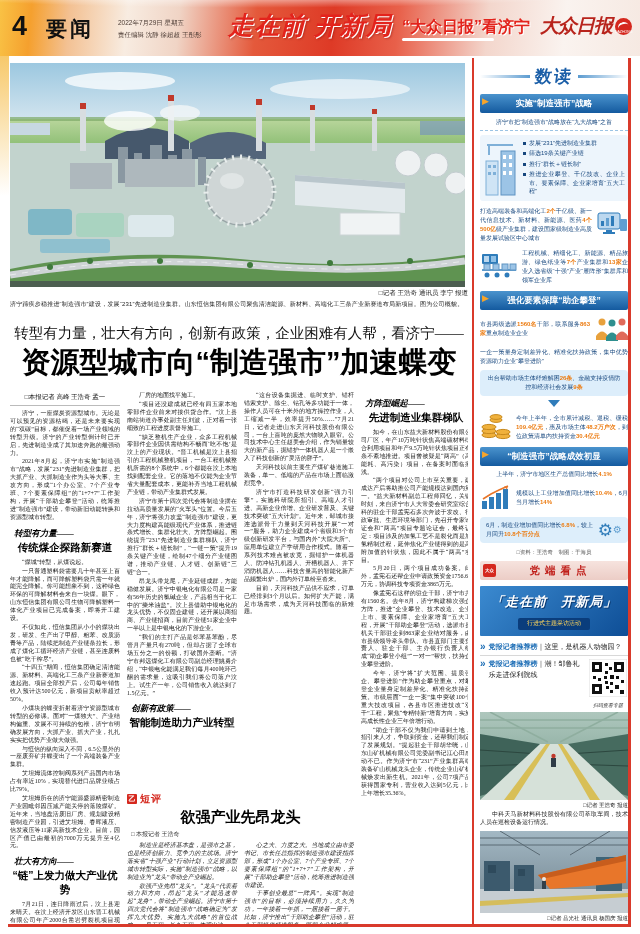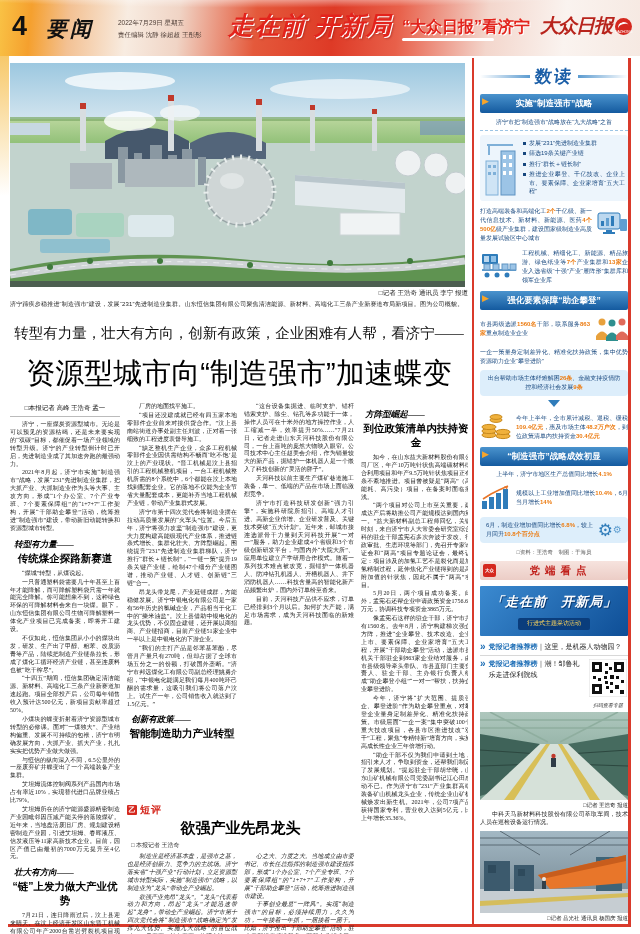--- a/index.html
+++ b/index.html
@@ -4,21 +4,21 @@
 <style>
   html,body{margin:0;padding:0;background:#fff;}
   #page{position:relative;width:640px;height:934px;background:#fff;overflow:hidden;
         font-family:"Liberation Sans","DejaVu Sans",sans-serif;}
   
   #hdr{position:absolute;left:0;top:0;width:640px;height:56px;
     background:linear-gradient(95deg,#f9c245 0%,#f5a02e 5%,#f3c193 11%,#f8ece1 20%,#f0d4c5 28%,#e4593b 40%,#de3a26 52%,#e8604a 62%,#f3d6cc 76%,#faf3ef 88%,#f6e9e2 100%);}
   #hdr::after{content:"";position:absolute;left:0;top:0;width:100%;height:100%;
     background:radial-gradient(120% 90% at 40% -40%,rgba(255,255,255,.85) 30%,rgba(255,255,255,0) 60%);}
   .pgnum{position:absolute;left:12px;top:11px;font-size:27px;font-weight:900;color:#111;z-index:2;}
-  .pgsec{position:absolute;left:46px;top:15px;font-size:21px;font-weight:900;color:#111;letter-spacing:3px;z-index:2;font-style:italic;}
+  .pgsec{position:absolute;left:46px;top:15px;font-size:21px;font-weight:900;color:#111;letter-spacing:3px;z-index:2;}
   .pgmeta{position:absolute;left:118px;top:17px;font-size:6.5px;color:#4a3a33;line-height:1.9;z-index:2;}
   .bannermain{position:absolute;left:228px;top:9px;font-size:25px;font-weight:900;color:#e3231c;
     font-style:italic;letter-spacing:1px;z-index:2;text-shadow:1px 1px 0 #fff,2px 2px 2px rgba(120,0,0,.35);}
   .bannersub{position:absolute;left:402px;top:17px;font-size:16px;font-weight:900;color:#e3231c;z-index:2;
     text-shadow:1px 1px 0 #fff;}
   .bannerline{position:absolute;left:402px;top:38px;width:92px;height:3px;background:#fff;z-index:2;border-radius:2px;}
   .mast{position:absolute;left:540px;top:13px;display:flex;align-items:center;gap:3px;z-index:2;}
   .mast .mtx{font-family:"Liberation Serif","DejaVu Serif",serif;font-size:19px;font-weight:700;
     font-style:italic;color:#b8241c;letter-spacing:-1px;}
   .badge{width:17px;height:17px;border-radius:50%;background:#d5281e;position:relative;flex:0 0 auto;}
@@ -31,21 +31,21 @@
   .hline-bot{position:absolute;left:8px;top:924px;width:623px;height:3px;background:#d93a2b;}
   .left-glow{position:absolute;left:0;top:56px;width:9px;height:140px;
     background:linear-gradient(180deg,#f7c96b,rgba(247,201,107,0));}
   
   #main{position:absolute;left:10px;top:58px;width:458px;height:866px;}
   .mainphoto{margin-top:5px;width:455px;height:224px;display:block;}
   .ph-credit{font-size:6.5px;color:#222;text-align:right;margin-top:2px;}
   .ph-cap{font-size:6px;color:#222;margin-top:2px;white-space:nowrap;overflow:hidden;letter-spacing:.2px;}
   .kicker{margin-top:15px;text-align:center;font-size:14.5px;color:#111;
     font-family:"Liberation Serif","DejaVu Serif",serif;}
-  .headline{text-align:center;font-size:29px;font-weight:400;color:#000;margin-top:11px;letter-spacing:0px;}
+  .headline{text-align:center;font-size:29px;font-weight:700;color:#000;margin-top:0;letter-spacing:0px;}
   .body-grid{display:flex;gap:7px;margin-top:9px;height:532px;overflow:hidden;}
   .c{width:110px;flex:0 0 auto;}
   .mid{width:227px;flex:0 0 auto;}
   .mid-cols{display:flex;gap:7px;height:396px;overflow:hidden;}
   .byline{font-size:6.5px;color:#111;text-align:center;border:1px solid #bbb;border-width:0 0 1px 0;
     padding:1px 0 3px;margin-bottom:4px;font-family:"Liberation Serif","DejaVu Serif",serif;}
   .bp{font-size:6px;line-height:1.32;color:#1a1a1a;text-align:justify;text-indent:2em;margin:0 0 1px;
     font-family:"Liberation Serif","DejaVu Serif",serif;}
   .shk{font-size:8.5px;font-weight:700;font-style:italic;margin:6px 0 1px;text-indent:.5em;
     font-family:"Liberation Serif","DejaVu Serif",serif;color:#000;}
@@ -272,21 +272,21 @@
             <div class="sc-col">
               <p class="bp">心之大、力度之大。当地成立由市委书记、市长任总指挥的制造强市建设指挥部，形成“1个办公室、7个产业专班、7个要素保障组”的“1+7+7”工作架构，开展“干部助企攀登”活动，统筹推进制造强市建设。</p>
               <p class="bp">干事创业最忌“一阵风”。实现“制造强市”的目标，必须持续用力，久久为功，一年接着一年抓，一届接着一届干。比如，济宁推出“干部助企攀登”活动，驻企干部提供精准服务，既帮企业解难题，又为企业送政策，打通了联帮企业发展的堵点难点，让企业家心无旁骛攻主业，做强做大做优产</p>
             </div>
           </div>
         </div>
       </div>
 
       <div class="c">
         <div class="shk">方阵型崛起——</div>
-        <div class="sht">到位政策清单内扶持资金</div>
+        <div class="sht">先进制造业集群梯队</div>
         <p class="bp">如今，在山东益大新材料股份有限公司厂区，年产10万吨针状焦高端碳材料综合利用项目和年产9.5万吨针状焦项目正有条不紊地推进。项目曾被疑是“两高”（高能耗、高污染）项目，在备案时面临搁浅。</p>
         <p class="bp">“两个项目对公司上市至关重要，建成达产后将助推公司产能规模达到国内第一。”益大新材料副总工程师回忆，关键时刻，来自济宁市人大常委会研究室综合科的驻企干部孟宪石多次奔波于发改、行政审批、生态环境等部门，先召开专家论证会和“两高”项目专题论证会，最终认定：项目涉及的加氢工艺不是裂化而是加氢精制过程，延伸焦化产业链得到的是高附加值的针状焦，因此不属于“两高”项目。</p>
         <p class="bp">5月20日，两个项目成功备案。此外，孟宪石还帮企业申请政策资金1756.68万元，协调科技专项资金3865万元。</p>
         <p class="bp">像孟宪石这样的驻企干部，济宁市共有1560名。去年8月，济宁构建梯次强企方阵，推进“企业攀登、技术改造、企业上市、要素保障、企业家培育”五大工程，开展“干部助企攀登”活动，选派市县机关干部驻企到863家企业结对服务，由市县级领导牵头带队、市县直部门主要负责人、驻企干部、主办银行负责人组成“助企攀登小组”“一对一”帮扶，扶持企业攀登进阶。</p>
         <p class="bp">今年，济宁将“扩大范围、提质强企、攀登进阶”作为助企攀登重点，对攀登企业量身定制差异化、精准化扶持政策。市级层面“一企一案”集中突破100个重大技改项目，各县市区推进技改“双千”工程，聚焦“专精特新”培育方向，实施高成长性企业三年倍增行动。</p>
         <p class="bp">“助企干部不仅为我们申请到土地，招引来人才，争取到资金，还帮我们制定了发展规划。”提起驻企干部胡华晓，山东山矿机械有限公司党委副书记江心田感动不已。作为济宁市“231”产业集群高端装备矿山机械龙头企业，传统企业山矿机械焕发出新生机。2021年，公司7项产品获得国家专利，营业收入达到5亿元，比上年增长35.36%。</p>
       </div>
     </div>
   </div>
 

